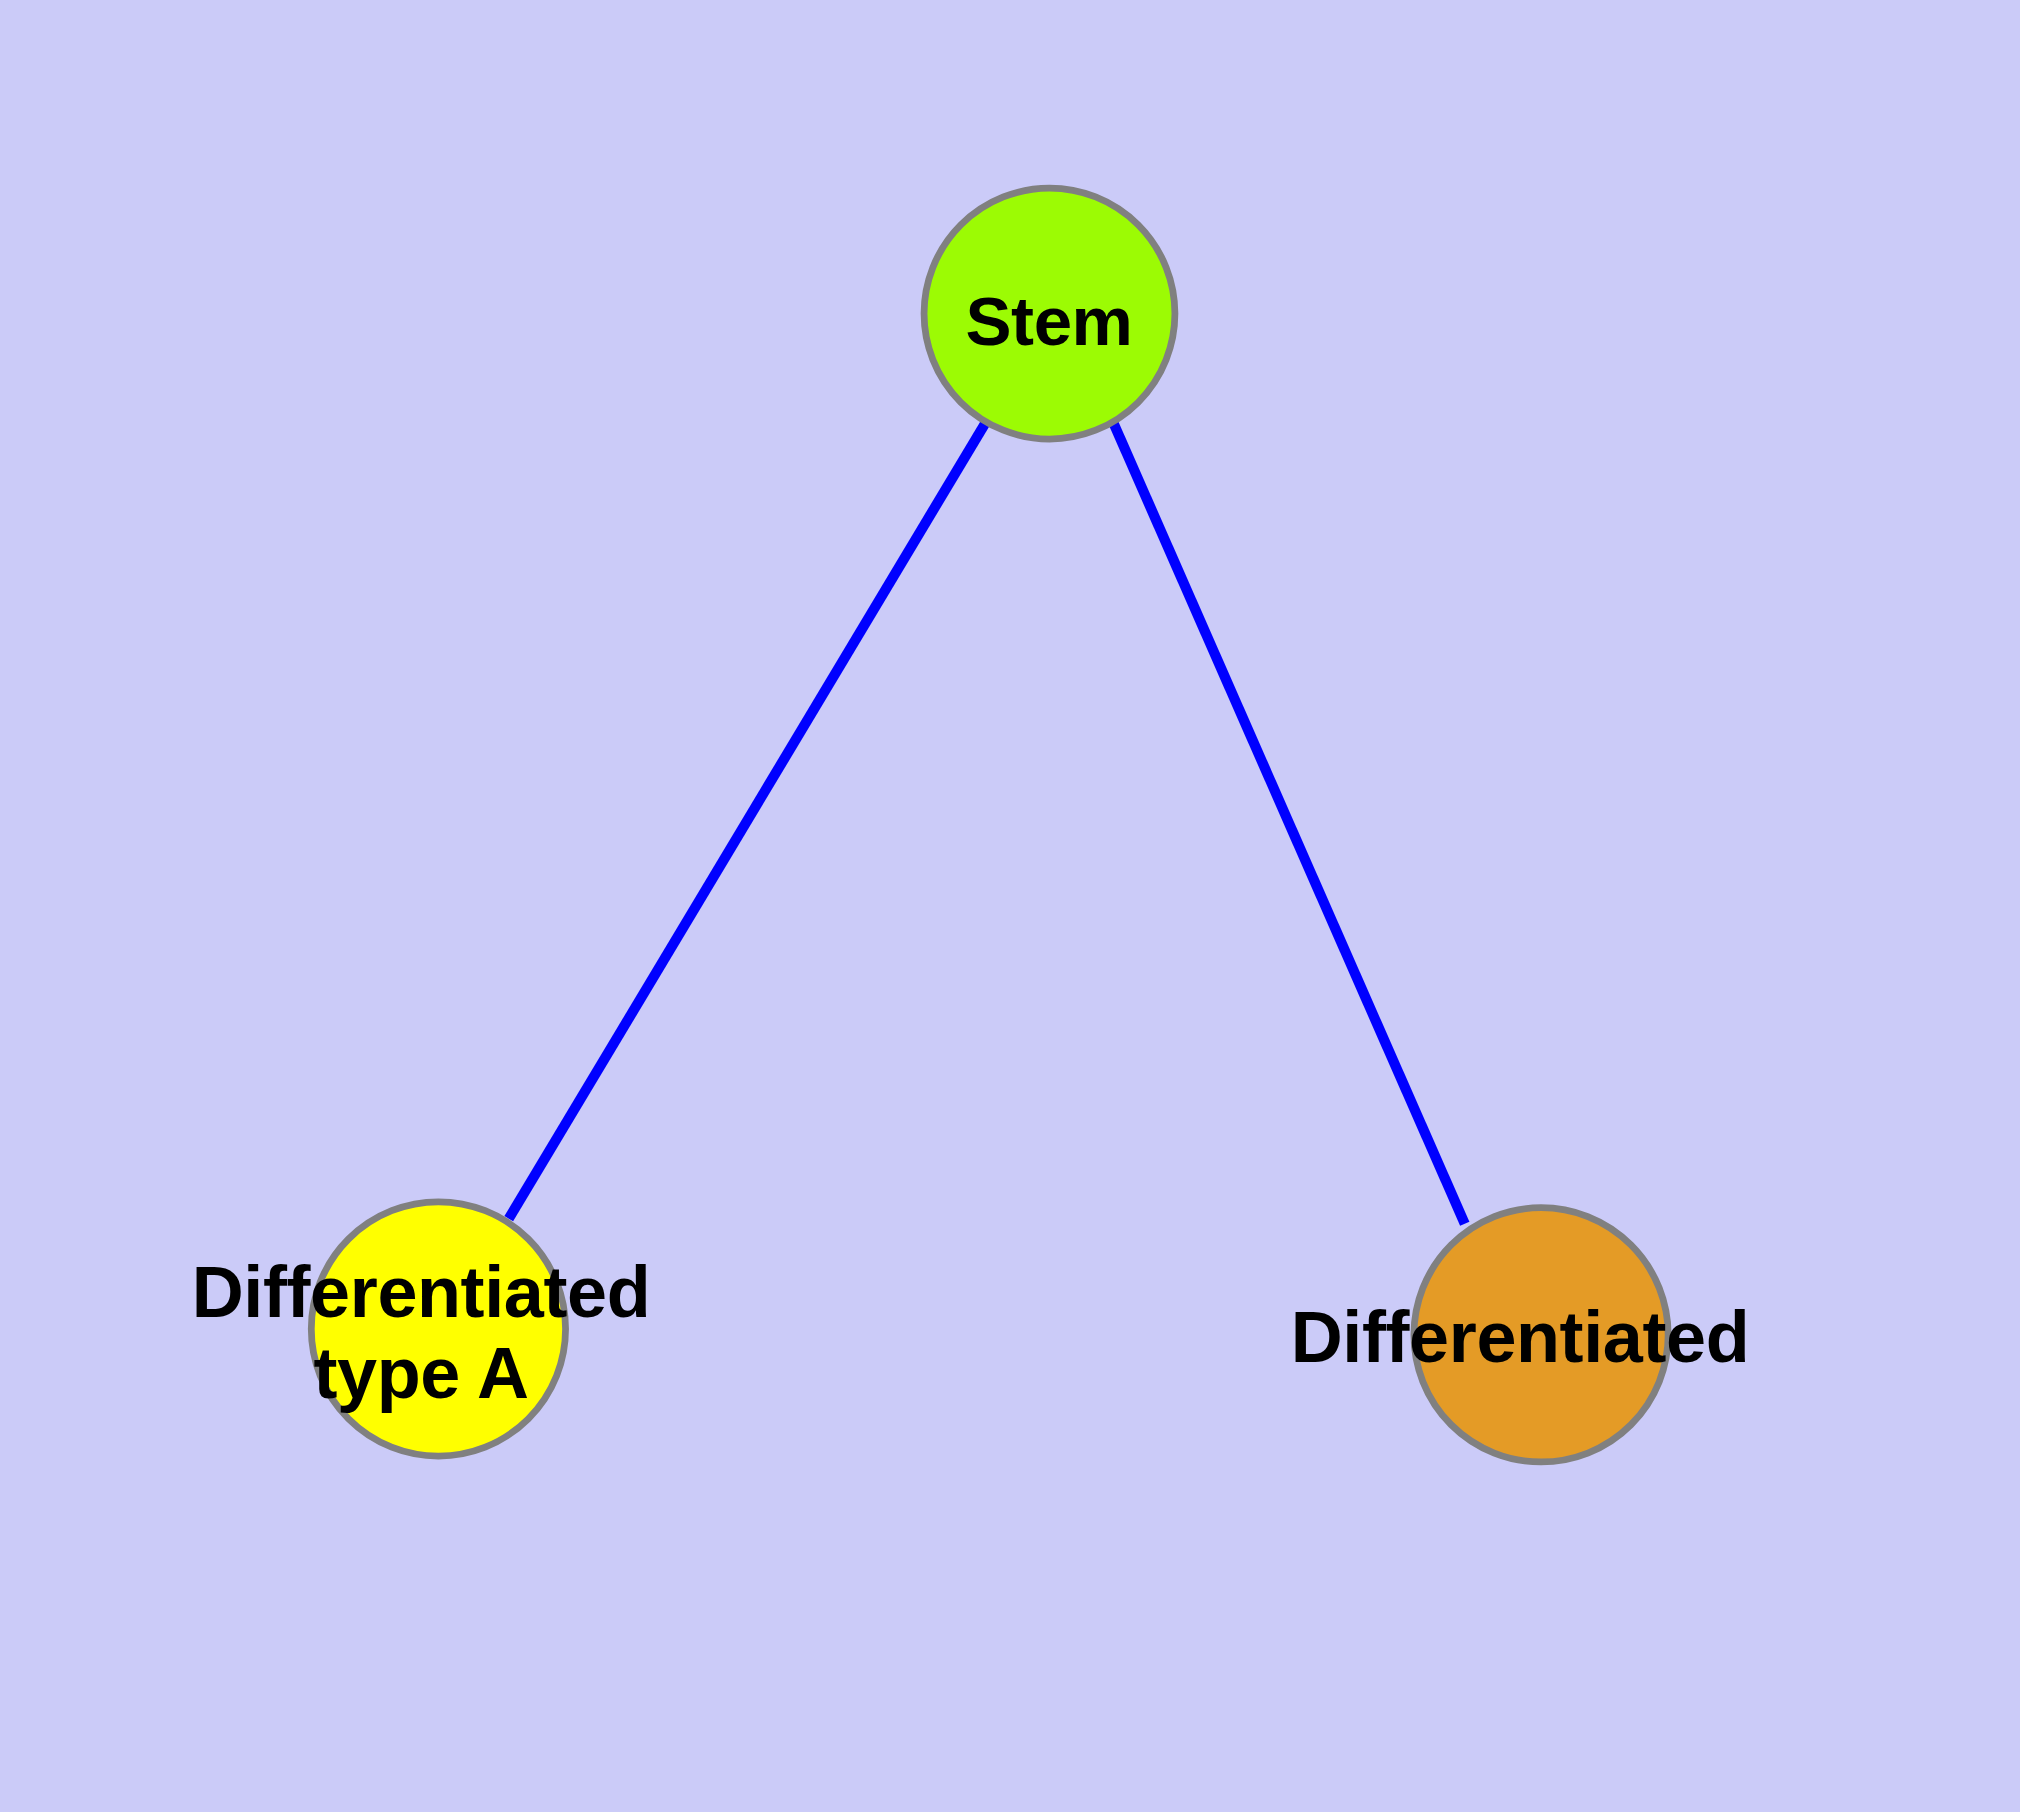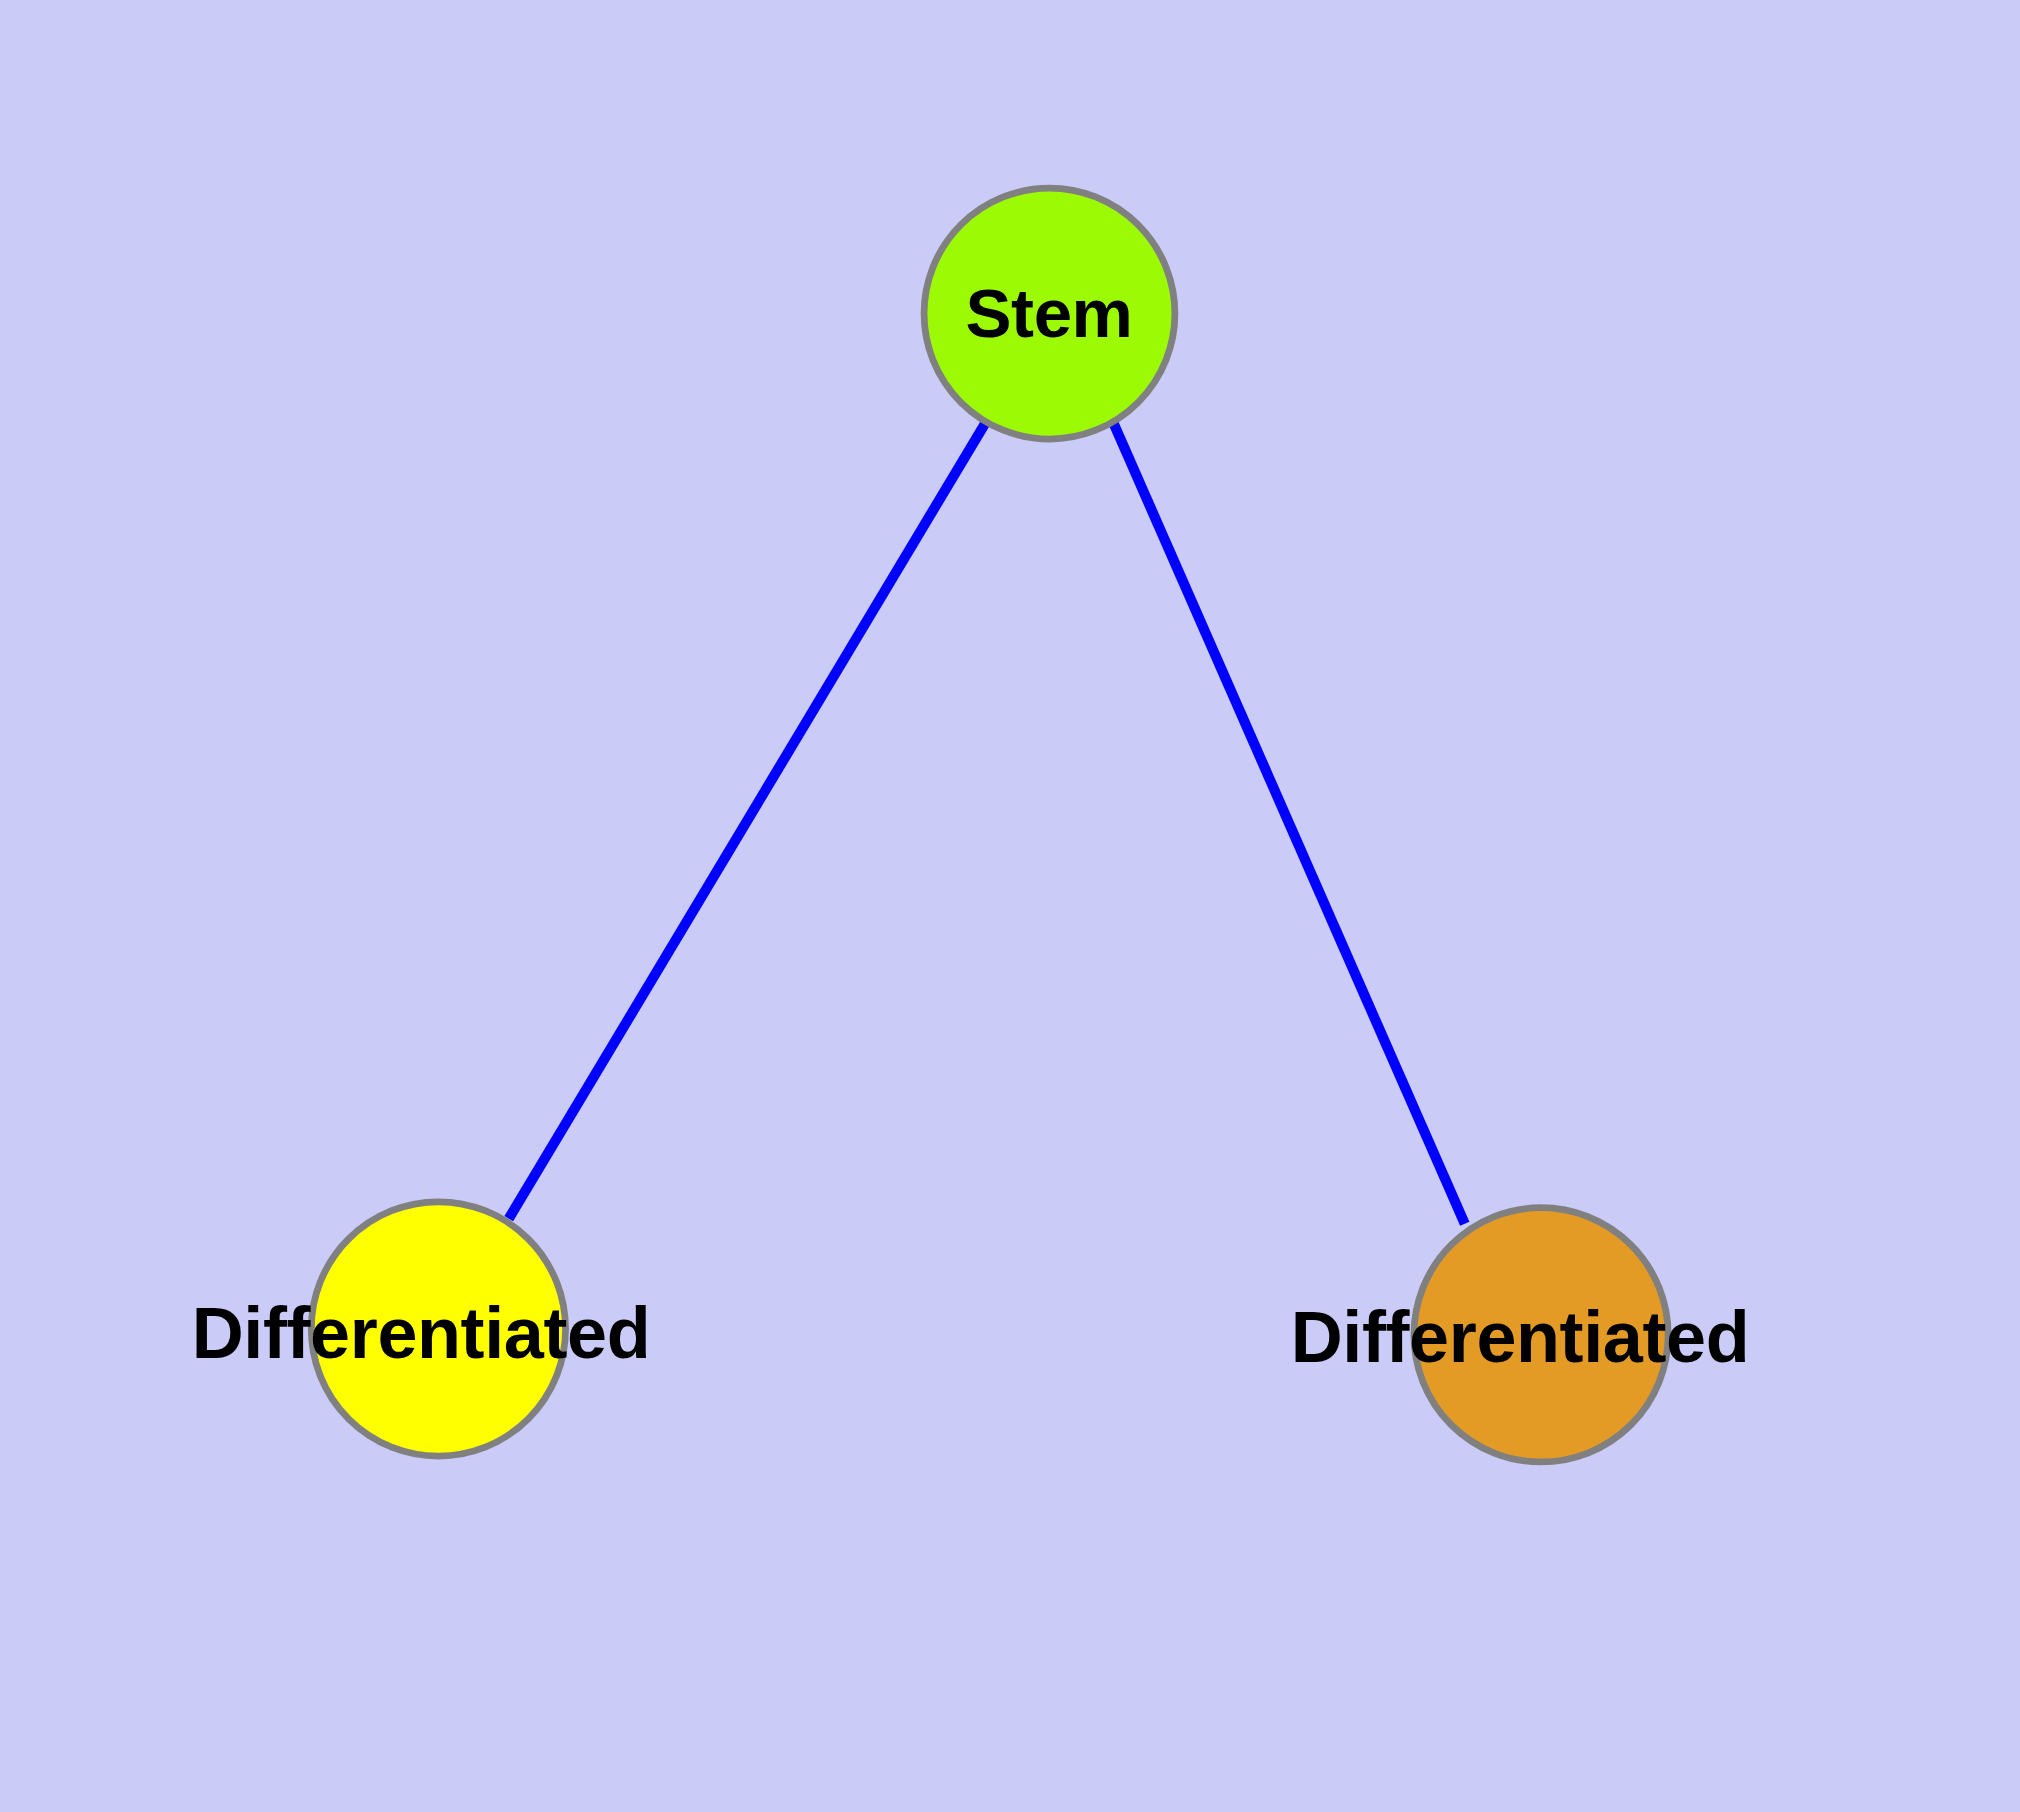--- a/index.html
+++ b/index.html
@@ -32,21 +32,21 @@
     position: absolute;
     transform: translate(-50%, -50%);
     text-align: center;
     font-weight: bold;
     color: #000000;
     white-space: pre;
     line-height: 1.12;
     pointer-events: none;
     letter-spacing: -0.4px;
   }
-  .label-stem   { font-size: 69px; }
+  .label-stem   { font-size: 69px; margin-top: 8px; }
   .label-diff-a { font-size: 72px; }
   .label-diff-b { font-size: 72px; }
 </style>
 </head>
 <body>
 
 <div id="canvas" style="width: 2021px; height: 1812px;">
 
   <div id="bg-rect" style="background: rgb(203, 203, 248);"></div>
 
@@ -57,18 +57,18 @@
       </g>
     <g id="nodes-layer">
         <circle cx="1238" cy="370" r="148" fill="#9cfb04" stroke="#808080" stroke-width="8"></circle>
         <circle cx="517" cy="1568" r="150" fill="#ffff00" stroke="#808080" stroke-width="8"></circle>
         <circle cx="1818" cy="1575" r="150" fill="#e49b26" stroke="#808080" stroke-width="8"></circle>
       </g>
   </svg>
 
   <div id="labels-layer">
       <div class="node-label label-stem" style="left: 1049px; top: 314px;"><span>Stem</span></div>
-      <div class="node-label label-diff-a" style="left: 421px; top: 1333px;"><span>Differentiated</span><br></div>
+      <div class="node-label label-diff-a" style="left: 421px; top: 1333px;"><span>Differentiated</span><br><span>type A</span></div>
       <div class="node-label label-diff-b" style="left: 1520px; top: 1337px;"><span>Differentiated</span><br></div>
     </div>
 
 </div>
 
 
 </body></html>

